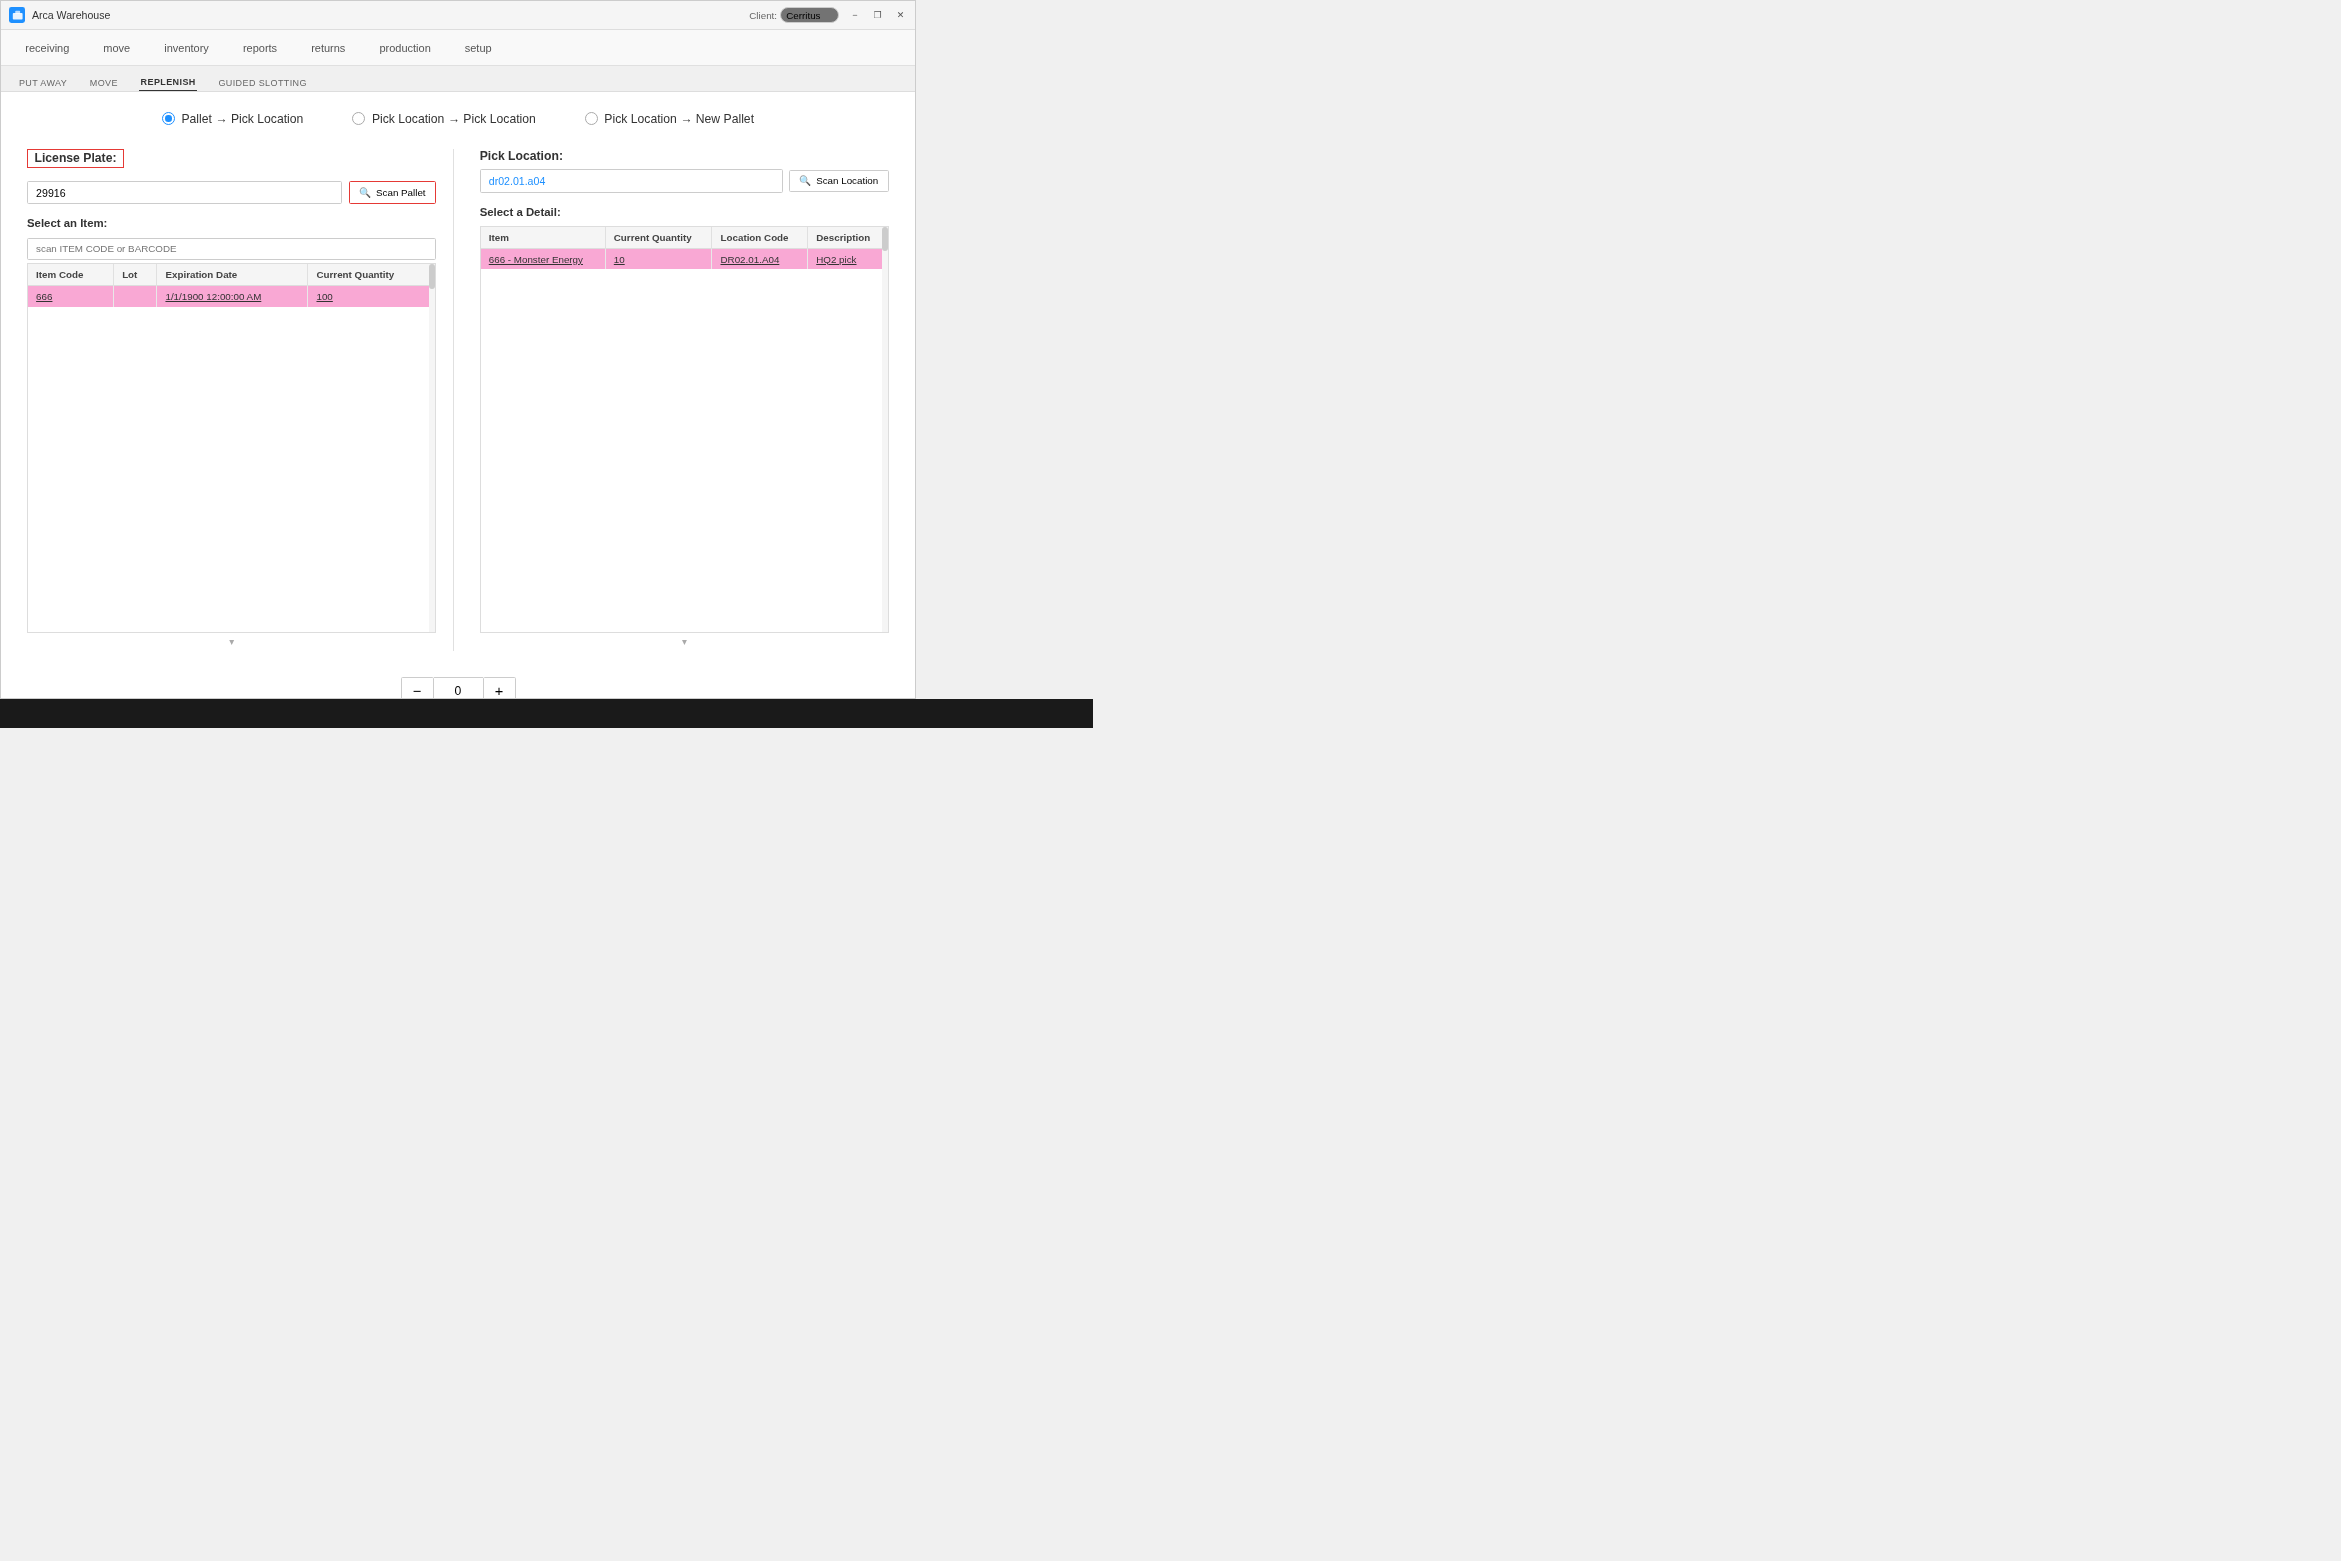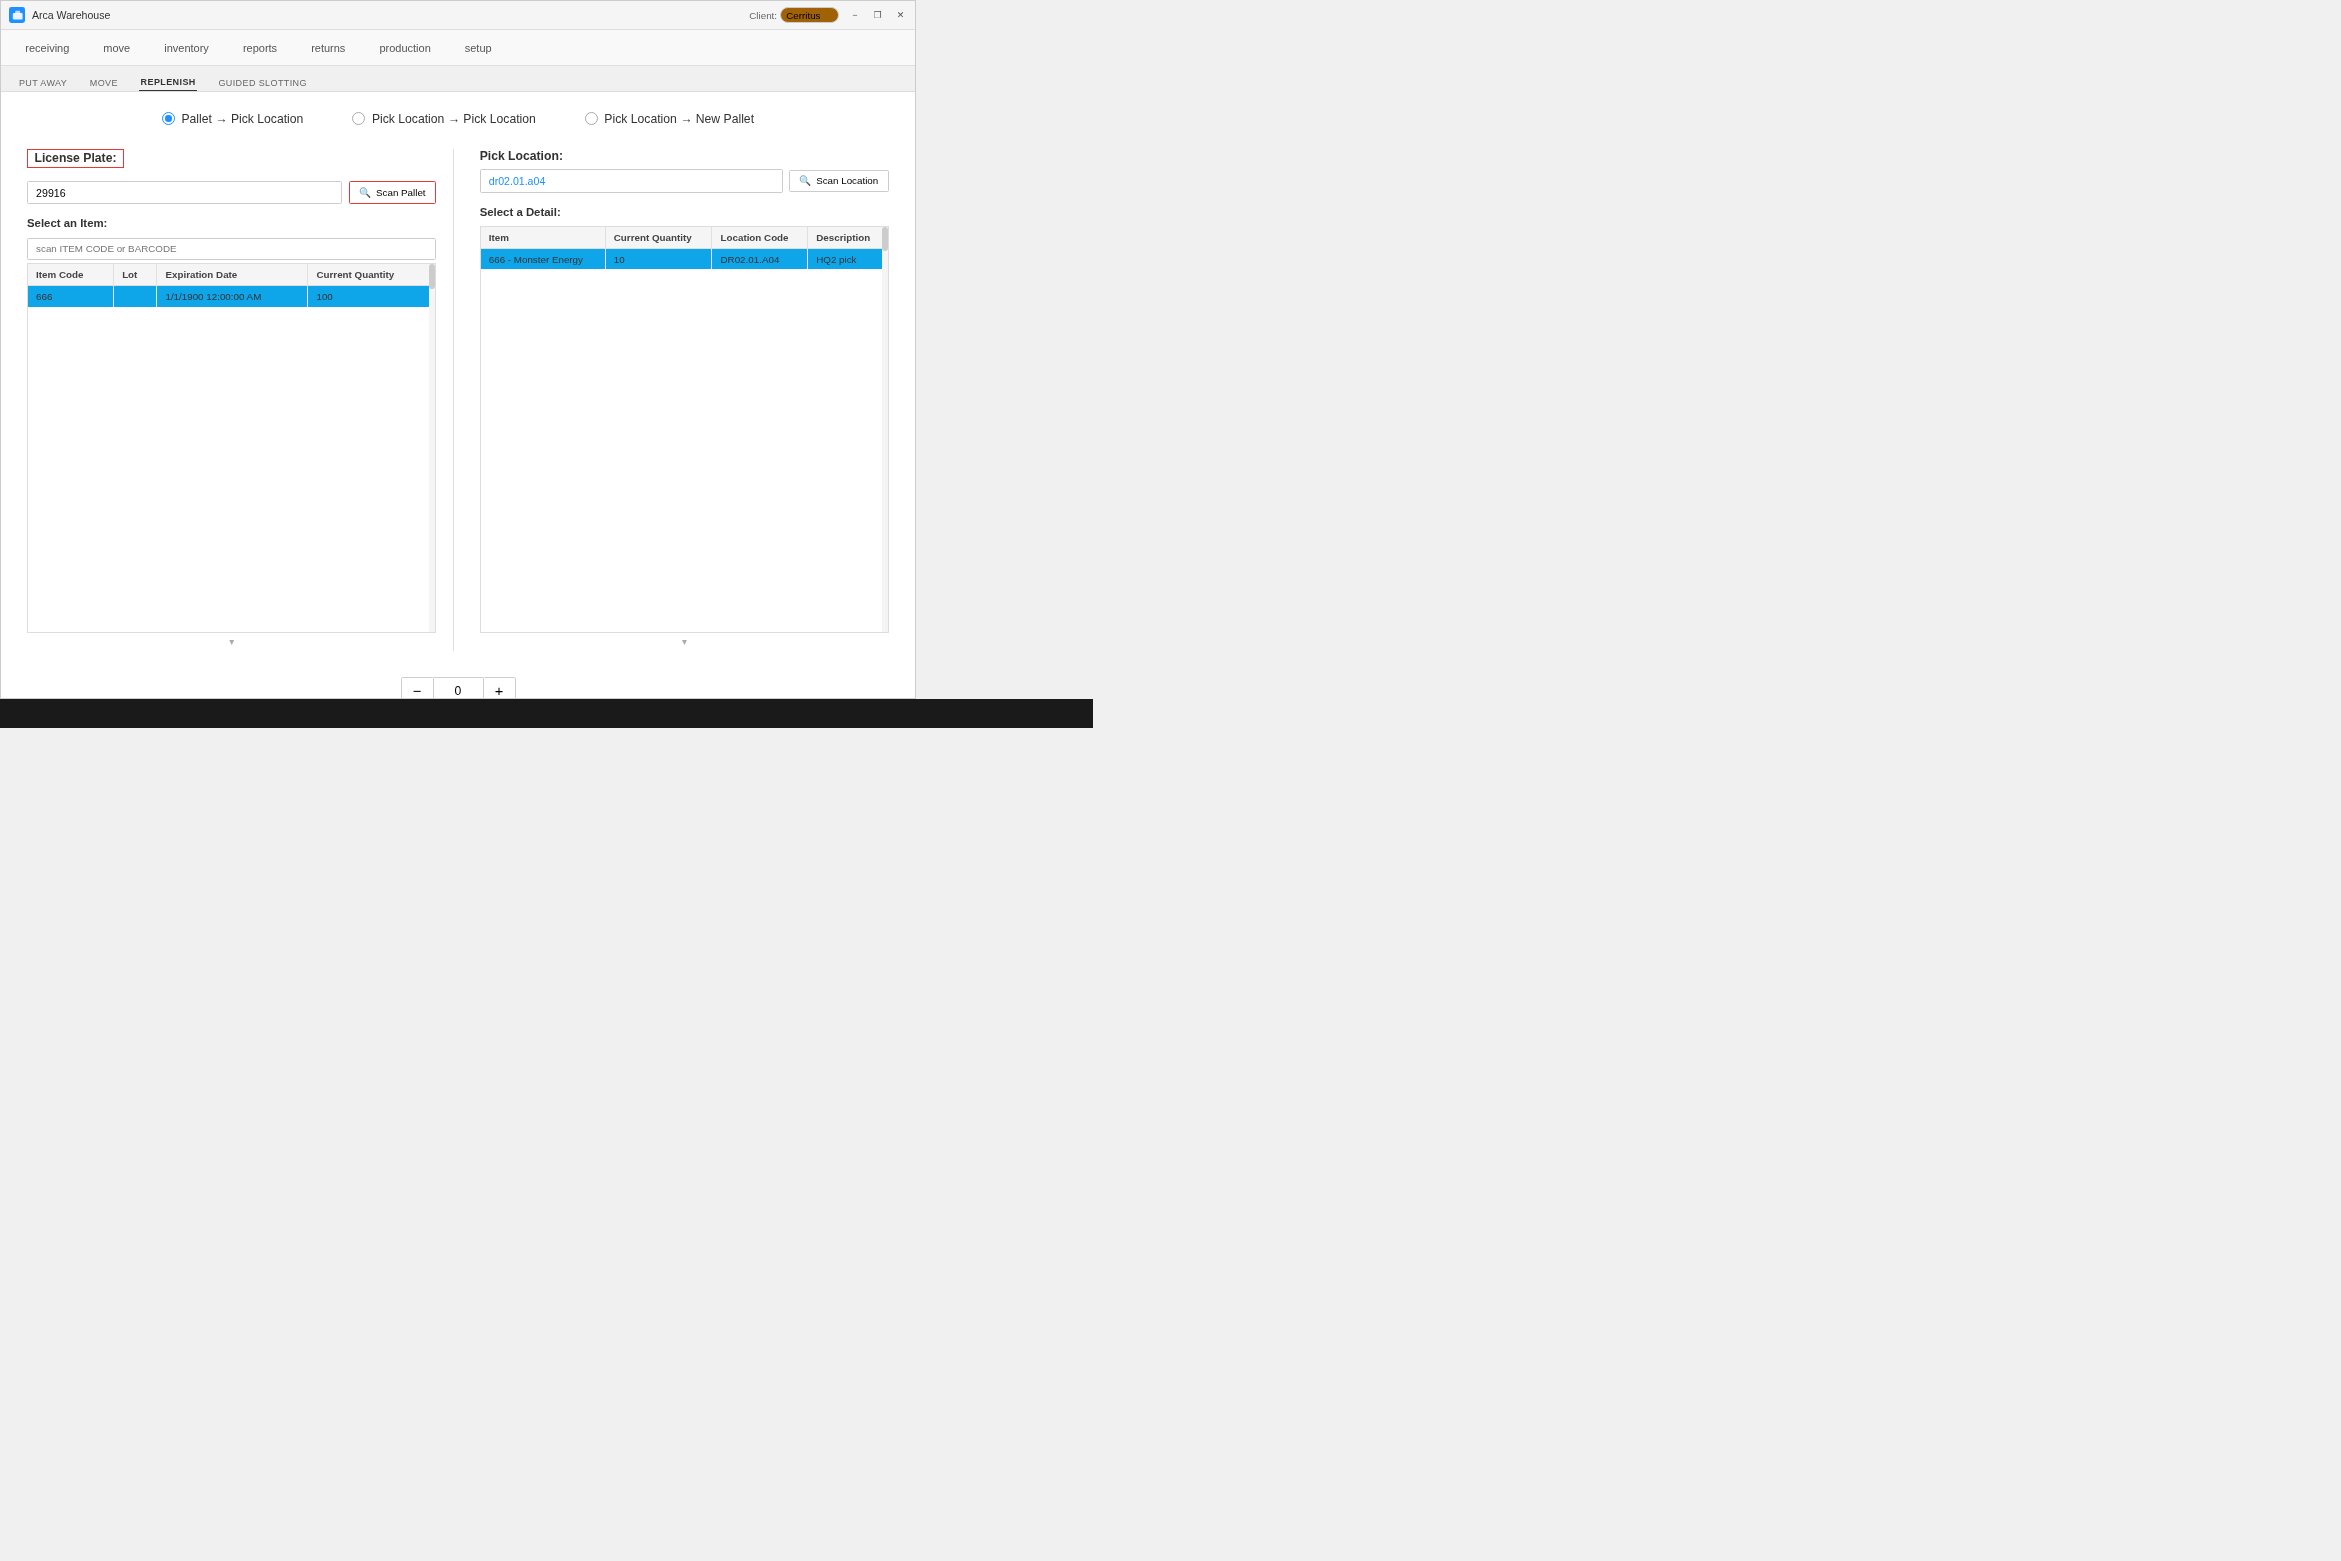--- a/index.html
+++ b/index.html
@@ -61,21 +61,21 @@
       display: flex;
       align-items: center;
       gap: 9.8px;
     }
     .client-label {
       font-size: 9.8px;
       color: #666;
     }
     .client-select {
       border: 0.8px solid #ccc;
-      background: #a16207;
+      background: #737373;
       padding: 1.6px 16.3px 1.6px 4.9px;
       font-size: 9.8px;
       border-radius: 8px;
       appearance: none;
       cursor: pointer;
     }
     .client-wrapper {
       position: relative;
       display: flex;
       align-items: center;
@@ -260,21 +260,22 @@
       font-weight: 600;
       font-size: 9.8px;
       color: #444;
       border-right: 0.8px solid #e0e0e0;
     }
     .data-table td {
       padding: 4.9px 8.1px;
       border-right: 0.8px solid #e8e8e8;
     }
     .data-table tbody tr.selected {
-      background: #0ea5e9;
+      background: #f9a8d4;
+      text-decoration: underline;
     }
     .scroll-arrow {
       text-align: center;
       color: #aaa;
       font-size: 9.8px;
       padding: 3.3px;
     }
     .quantity-row {
       display: flex;
       align-items: center;

